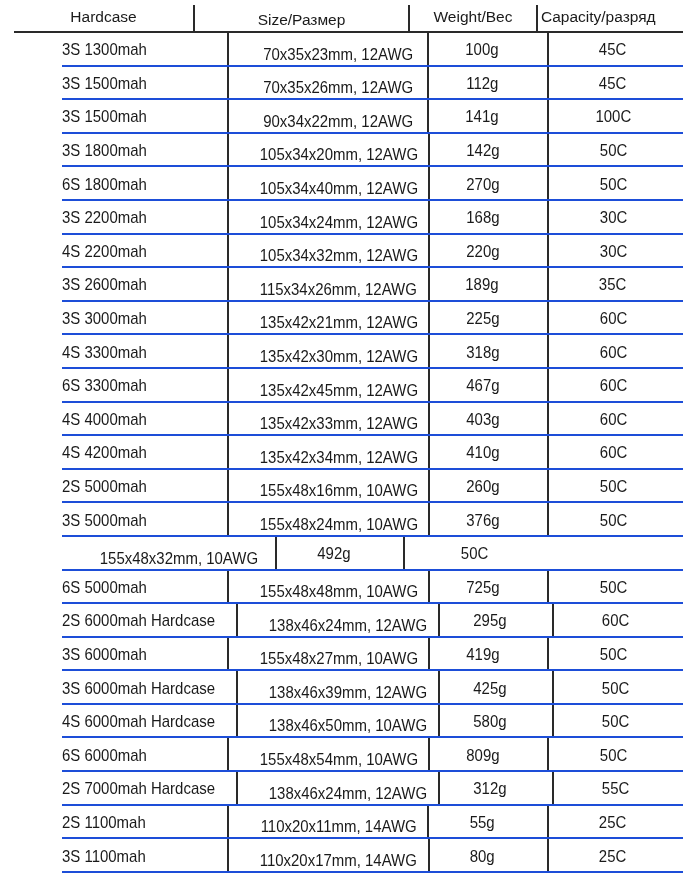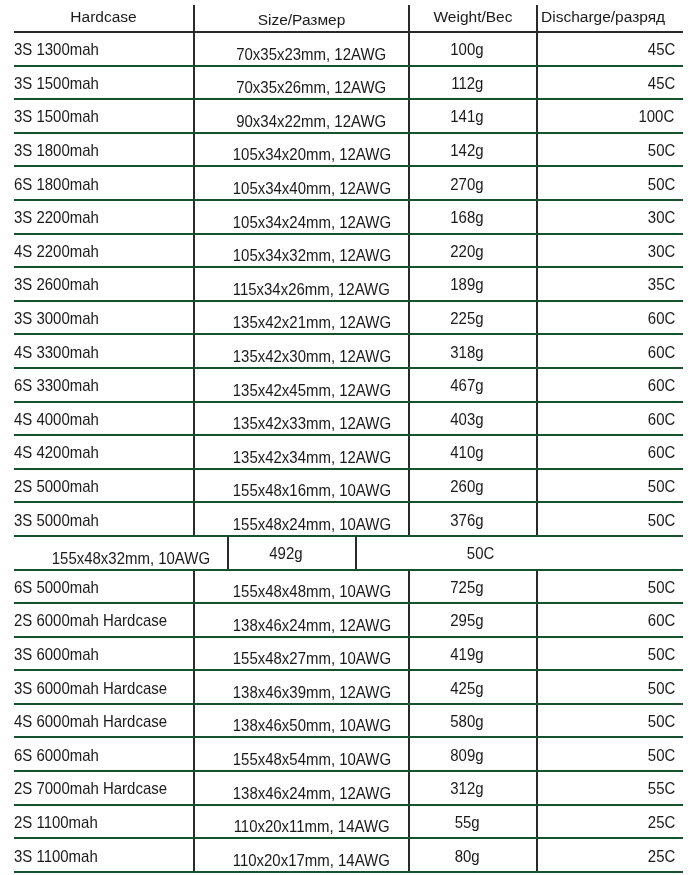--- a/index.html
+++ b/index.html
@@ -24,21 +24,22 @@
     .header-row, .data-row {
       display: flex;
       position: relative;
     }
     .header-row {
       height: 26px;
       border-bottom: 2px solid #2a2a2a;
     }
     .data-row {
       height: 31.6px;
-      border-bottom: 2px solid #14532d;
+      border-bottom: 2px solid #1d4ed8;
+      margin-left: 48px;
     }
     .cell {
       box-sizing: border-box;
       display: flex;
       align-items: center;
       white-space: nowrap;
       overflow: visible;
     }
     .c0 { width: 181px; border-right: 2px solid #2a2a2a; }
     .c1 { width: 215px; border-right: 2px solid #2a2a2a; justify-content: center; align-items: flex-end; }
@@ -51,21 +52,21 @@
     }
     .header-row .c0 { justify-content: center; }
     .header-row .c3 { justify-content: flex-start; padding-left: 3px; }
     .data-row .cell {
       font-size: 17px;
       padding-top: 3px;
     }
     .data-row .c0 { padding-left: 0; }
     .data-row .c1 { padding-left: 20px; }
     .data-row .c2 { padding-right: 12px; }
-    .data-row .c3 { padding-right: 6px; justify-content: flex-end; }
+    .data-row .c3 { padding-right: 6px; }
     .txt {
       display: inline-block;
       transform: scaleX(0.88);
       transform-origin: left center;
     }
     .c1 .txt, .c2 .txt, .c3 .txt { transform-origin: center center; }
   </style>
 </head>
 <body>
 
@@ -74,21 +75,21 @@
     <div class="cell c0">
         <span>Hardcase</span>
       </div>
     <div class="cell c1">
         <span>Size/Размер</span>
       </div>
     <div class="cell c2">
         <span>Weight/Вес</span>
       </div>
     <div class="cell c3">
-        <span>Discharge/разряд</span>
+        <span>Capacity/разряд</span>
       </div>
   </div>
   <div id="rows">
       <div class="data-row">
         <div class="cell c0">
           <span class="txt">3S 1300mah</span>
         </div>
         <div class="cell c1">
           <span class="txt">70x35x23mm, 12AWG</span>
         </div>

